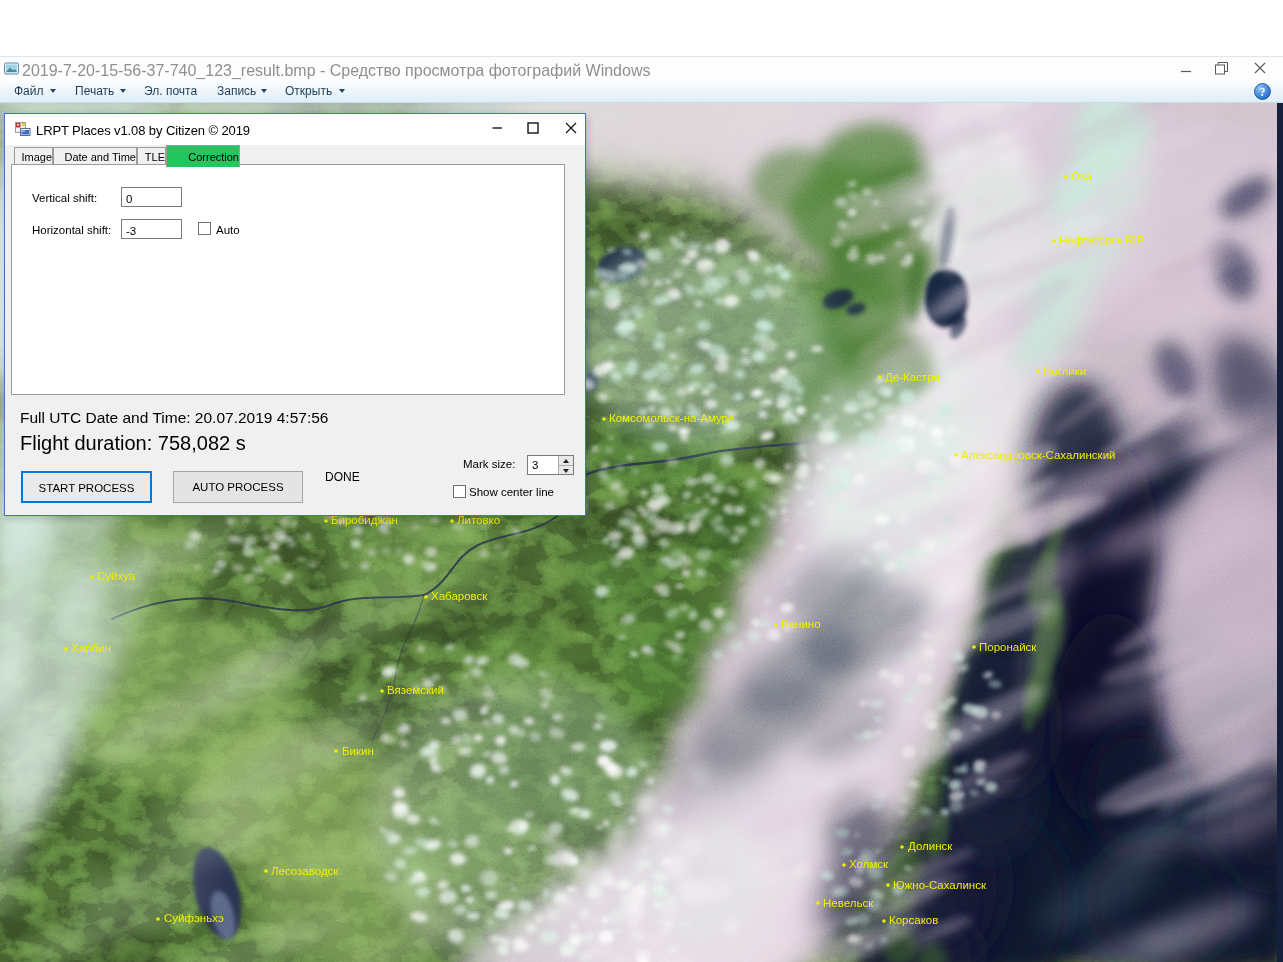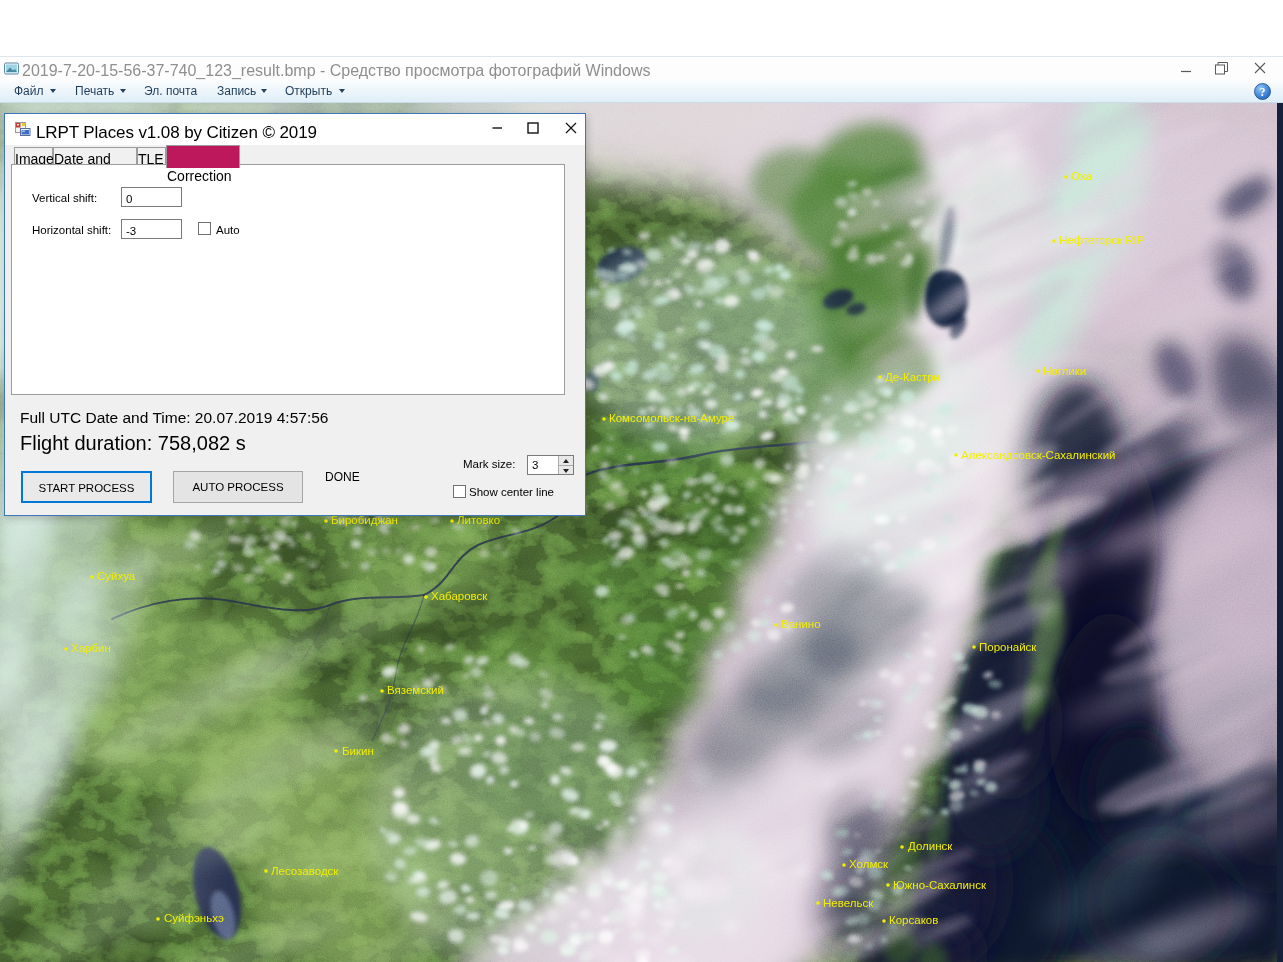--- a/index.html
+++ b/index.html
@@ -5,23 +5,23 @@
 #page{position:relative;width:1283px;height:962px;background:#fff;overflow:hidden}
 #titlebar{position:absolute;left:0;top:56px;width:1283px;height:24px;background:#fdfdfd;border-top:1px solid #dce6ee}
 #titlebar .ttext{position:absolute;left:22px;top:5px;font-size:16px;color:#8f8f8f;white-space:pre}
 .winbtn{position:absolute;top:3px;color:#595959}
 #menubar{position:absolute;left:0;top:80px;width:1283px;height:23px;background:linear-gradient(#fcfdfe,#eef6fb 45%,#dfeef8);border-bottom:1px solid #ccdbe8}
 #menubar .mi{position:absolute;top:4px;font-size:12px;color:#1e3c58;white-space:pre}
 .marr{position:absolute;top:9px;width:0;height:0;border-left:3.5px solid transparent;border-right:3.5px solid transparent;border-top:4px solid #26425e}
 #photo{position:absolute;left:0;top:103px;width:1283px;height:859px}
 #dlg{position:absolute;left:4px;top:113px;width:582px;height:403px;background:#f0f0f0;border:1px solid #3f76b8;box-shadow:2px 3px 7px rgba(0,0,0,0.18);font-size:11.5px;color:#000}
 #dlgtitle{position:absolute;left:0;top:0;width:100%;height:31px;background:#fff}
-#dlgtitle .dtxt{position:absolute;left:31px;top:9px;font-size:17px;letter-spacing:-0.1px;color:#000}
-.tab{position:absolute;height:19px;background:#f0f0f0;border:1px solid #9c9c9c;border-bottom:none;font-size:14px;text-align:left;padding-top:3px}
-.tab.active{height:22px;background:#be185d;z-index:3;padding-top:22px}
+#dlgtitle .dtxt{position:absolute;left:31px;top:9px;font-size:13px;letter-spacing:-0.1px;color:#000}
+.tab{position:absolute;height:19px;background:#f0f0f0;border:1px solid #9c9c9c;border-bottom:none;font-size:11px;text-align:right;padding-top:3px}
+.tab.active{height:22px;background:#22c55e;z-index:3;padding-top:5px}
 #tabpanel{position:absolute;left:6px;top:50px;width:554px;height:231px;background:#fff;border:1px solid #9c9c9c}
 .lbl{position:absolute;font-size:11.5px;color:#000;white-space:pre}
 .tbox{position:absolute;width:61px;height:20px;background:#fff;border:1px solid #7a7a7a;font-size:11.5px;padding:3px 0 0 4px;font-family:"Liberation Sans",sans-serif}
 .cbx{position:absolute;width:13px;height:13px;background:#fff;border:1px solid #707070}
 .btn{position:absolute;width:131px;height:32px;background:#e4e4e4;border:1px solid #a5a5a5;font-size:11.5px;text-align:center;padding-top:9px}
 .btn.focus{border:2px solid #0078d7;background:#e9e9e9;}
 #updown{position:absolute;left:522px;top:341px;width:47px;height:20px;background:#fff;border:1px solid #7a7a7a}
 #updown .val{position:absolute;left:4px;top:3px;font-size:11.5px}
 #updown .sp{position:absolute;right:0;top:0;width:15px;height:9px;background:#e8e8e8;border-left:1px solid #ababab}
 #updown .sp.dn{top:9px;height:9px;border-top:1px solid #ababab}

